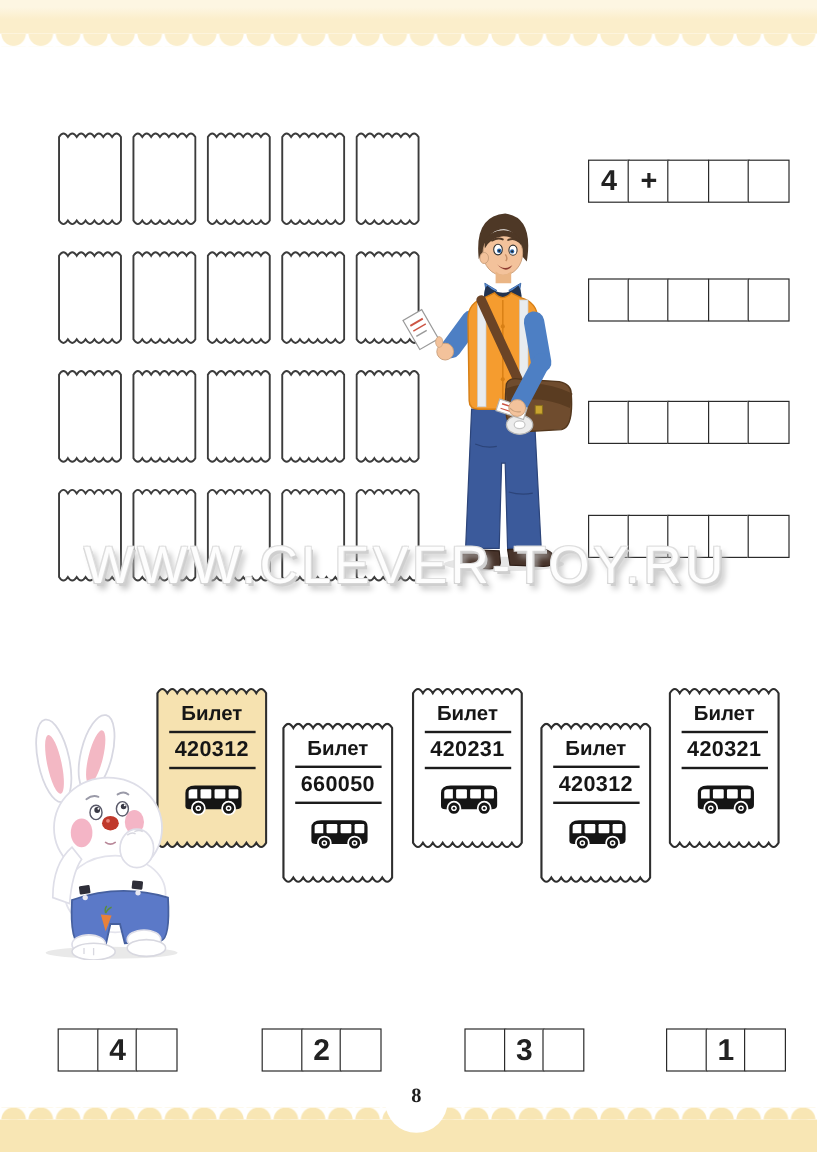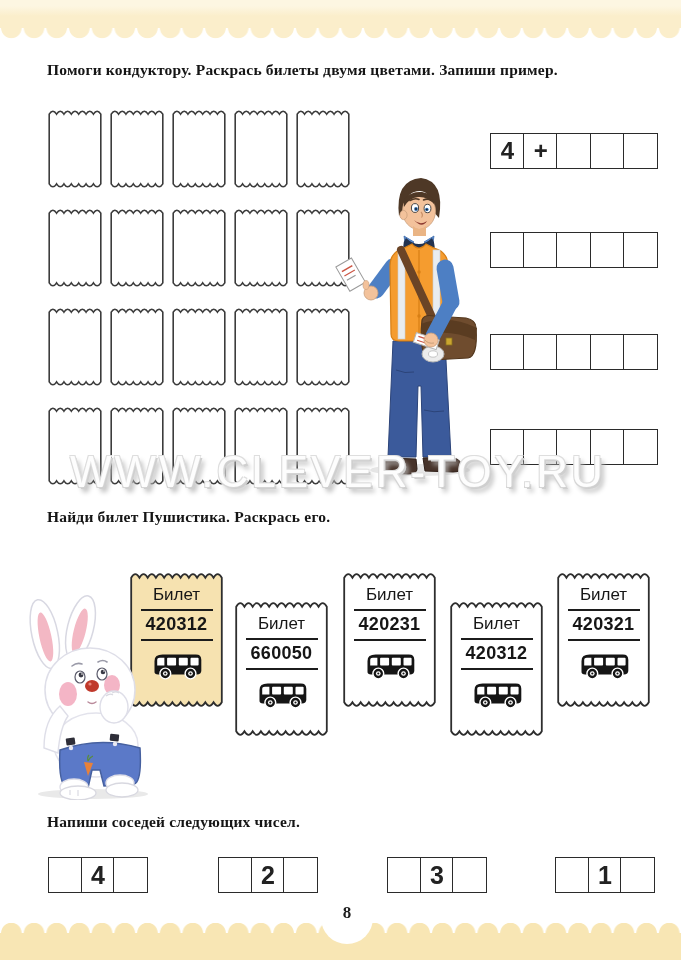--- a/index.html
+++ b/index.html
@@ -44,21 +44,21 @@
              text-shadow:-1px -1px 0 #dedede,1px -1px 0 #dedede,-1px 1px 0 #d5d5d5,
                           2px 2px 0 #cfcfcf,4px 5px 5px #b9b9b9;z-index:30;}
 
   
   .ticket{position:absolute;width:93px;height:134px;z-index:5;}
   .ticket .cardshape{position:absolute;left:0;top:0;width:93px;height:134px;}
   .ticket .cardshape path{fill:#fff;stroke:#2e2e2e;stroke-width:1.8;}
   .ticket.hl .cardshape path{fill:var(--ticket_highlight);}
   .tcontent{position:absolute;left:0;top:0;width:93px;height:134px;display:flex;
             flex-direction:column;align-items:center;}
-  .tlabel{margin-top:12px;font-size:17px;font-weight:normal;color:#161616;}
+  .tlabel{margin-top:12px;font-size:17px;font-weight:bold;color:#161616;}
   .tline{width:72px;border-top:2px solid #1c1c1c;margin:4px 0 3px;}
   .tnumber{font-size:18px;font-weight:bold;letter-spacing:.3px;color:#161616;}
   .bus{width:54px;height:33px;margin-top:4px;}
 
   
   .nb-group{position:absolute;top:857px;display:flex;}
   .nb-cell{width:32.5px;height:34px;border:1.8px solid #2b2b2b;margin-left:-1.8px;background:#fff;
            display:flex;align-items:center;justify-content:center;font-weight:bold;font-size:25px;color:#222;}
   .nb-cell:first-child{margin-left:0;}
 
@@ -81,21 +81,20 @@
     <circle cx="45" cy="28" r="2.6" fill="#fff"></circle>
       <circle cx="45" cy="28" r="1.2" fill="#151515"></circle>
   </symbol>
 </svg>
 
 <div class="page">
 
   <div class="band-top"></div>
   <div class="band-top-scallops"></div>
 
-  <div class="instr instr1">Помоги кондуктору. Раскрась билеты двумя цветами. Запиши пример.</div>
 
   <div class="blank-grid">
       <svg viewBox="0 0 54 78">
         <path d="M 1.2 4.2 q 3.685714285714286 -6 7.371428571428572 0 q 3.685714285714286 -6 7.371428571428572 0 q 3.685714285714286 -6 7.371428571428572 0 q 3.685714285714286 -6 7.371428571428572 0 q 3.685714285714286 -6 7.371428571428572 0 q 3.685714285714286 -6 7.371428571428572 0 q 3.685714285714286 -6 7.371428571428572 0 L 52.8 73.8 q -3.685714285714286 6 -7.371428571428572 0 q -3.685714285714286 6 -7.371428571428572 0 q -3.685714285714286 6 -7.371428571428572 0 q -3.685714285714286 6 -7.371428571428572 0 q -3.685714285714286 6 -7.371428571428572 0 q -3.685714285714286 6 -7.371428571428572 0 q -3.685714285714286 6 -7.371428571428572 0 Z"></path>
       </svg>
       <svg viewBox="0 0 54 78">
         <path d="M 1.2 4.2 q 3.685714285714286 -6 7.371428571428572 0 q 3.685714285714286 -6 7.371428571428572 0 q 3.685714285714286 -6 7.371428571428572 0 q 3.685714285714286 -6 7.371428571428572 0 q 3.685714285714286 -6 7.371428571428572 0 q 3.685714285714286 -6 7.371428571428572 0 q 3.685714285714286 -6 7.371428571428572 0 L 52.8 73.8 q -3.685714285714286 6 -7.371428571428572 0 q -3.685714285714286 6 -7.371428571428572 0 q -3.685714285714286 6 -7.371428571428572 0 q -3.685714285714286 6 -7.371428571428572 0 q -3.685714285714286 6 -7.371428571428572 0 q -3.685714285714286 6 -7.371428571428572 0 q -3.685714285714286 6 -7.371428571428572 0 Z"></path>
       </svg>
       <svg viewBox="0 0 54 78">
         <path d="M 1.2 4.2 q 3.685714285714286 -6 7.371428571428572 0 q 3.685714285714286 -6 7.371428571428572 0 q 3.685714285714286 -6 7.371428571428572 0 q 3.685714285714286 -6 7.371428571428572 0 q 3.685714285714286 -6 7.371428571428572 0 q 3.685714285714286 -6 7.371428571428572 0 q 3.685714285714286 -6 7.371428571428572 0 L 52.8 73.8 q -3.685714285714286 6 -7.371428571428572 0 q -3.685714285714286 6 -7.371428571428572 0 q -3.685714285714286 6 -7.371428571428572 0 q -3.685714285714286 6 -7.371428571428572 0 q -3.685714285714286 6 -7.371428571428572 0 q -3.685714285714286 6 -7.371428571428572 0 q -3.685714285714286 6 -7.371428571428572 0 Z"></path>
@@ -236,21 +235,20 @@
   <div class="eq-row" style="top:429px">
     <div class="eq-cell"></div>
     <div class="eq-cell"></div>
     <div class="eq-cell"></div>
     <div class="eq-cell"></div>
     <div class="eq-cell"></div>
   </div>
 
   <div class="watermark">WWW.CLEVER-TOY.RU</div>
 
-  <div class="instr instr2">Найди билет Пушистика. Раскрась его.</div>
 
   <svg class="illus" style="left:8px;top:590px;width:145px;height:210px;z-index:10" viewBox="0 0 145 210">
     <ellipse cx="85" cy="204" rx="55" ry="5" fill="#e9e9e9"></ellipse>
     <g transform="rotate(-12 37 45)">
       <ellipse cx="37" cy="44" rx="13" ry="35" fill="#fff" stroke="#d8d8e2" stroke-width="1.5"></ellipse>
       <ellipse cx="37" cy="47" rx="6" ry="25" fill="#f3b8c4"></ellipse>
     </g>
     <g transform="rotate(14 72 40)">
       <ellipse cx="72" cy="38" rx="13" ry="33" fill="#fff" stroke="#d8d8e2" stroke-width="1.5"></ellipse>
       <ellipse cx="72" cy="41" rx="6" ry="23" fill="#f3b8c4"></ellipse>
@@ -352,21 +350,20 @@
       <div class="tlabel">Билет</div>
       <div class="tline"></div>
       <div class="tnumber">420321</div>
       <div class="tline"></div>
       <svg class="bus" viewBox="0 0 60 36">
           <use href="#bus"></use>
         </svg>
     </div>
   </div>
 
-  <div class="instr instr3">Напиши соседей следующих чисел.</div>
 
   <div class="nb-group" style="left:48px">
     <div class="nb-cell"></div>
     <div class="nb-cell">4</div>
     <div class="nb-cell"></div>
   </div>
   <div class="nb-group" style="left:218px">
     <div class="nb-cell"></div>
     <div class="nb-cell">2</div>
     <div class="nb-cell"></div>

